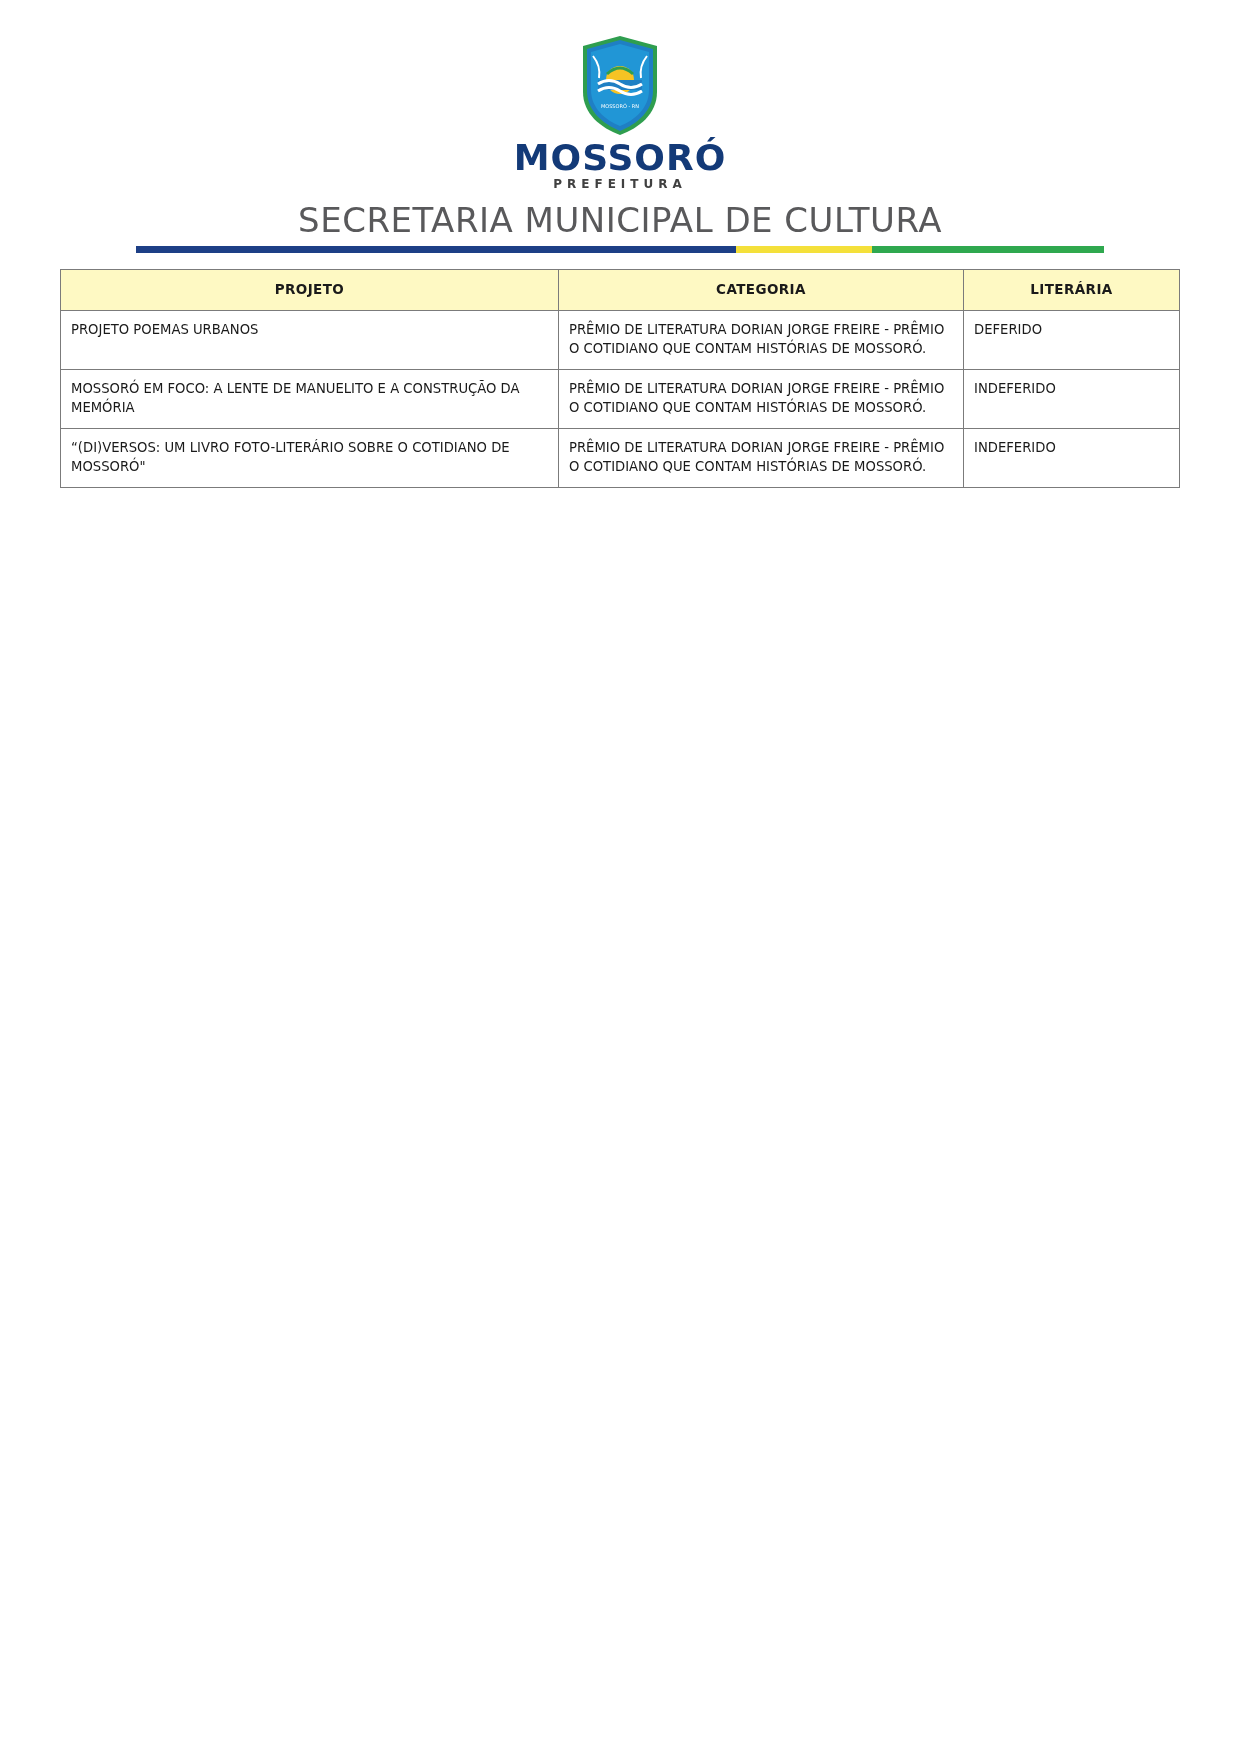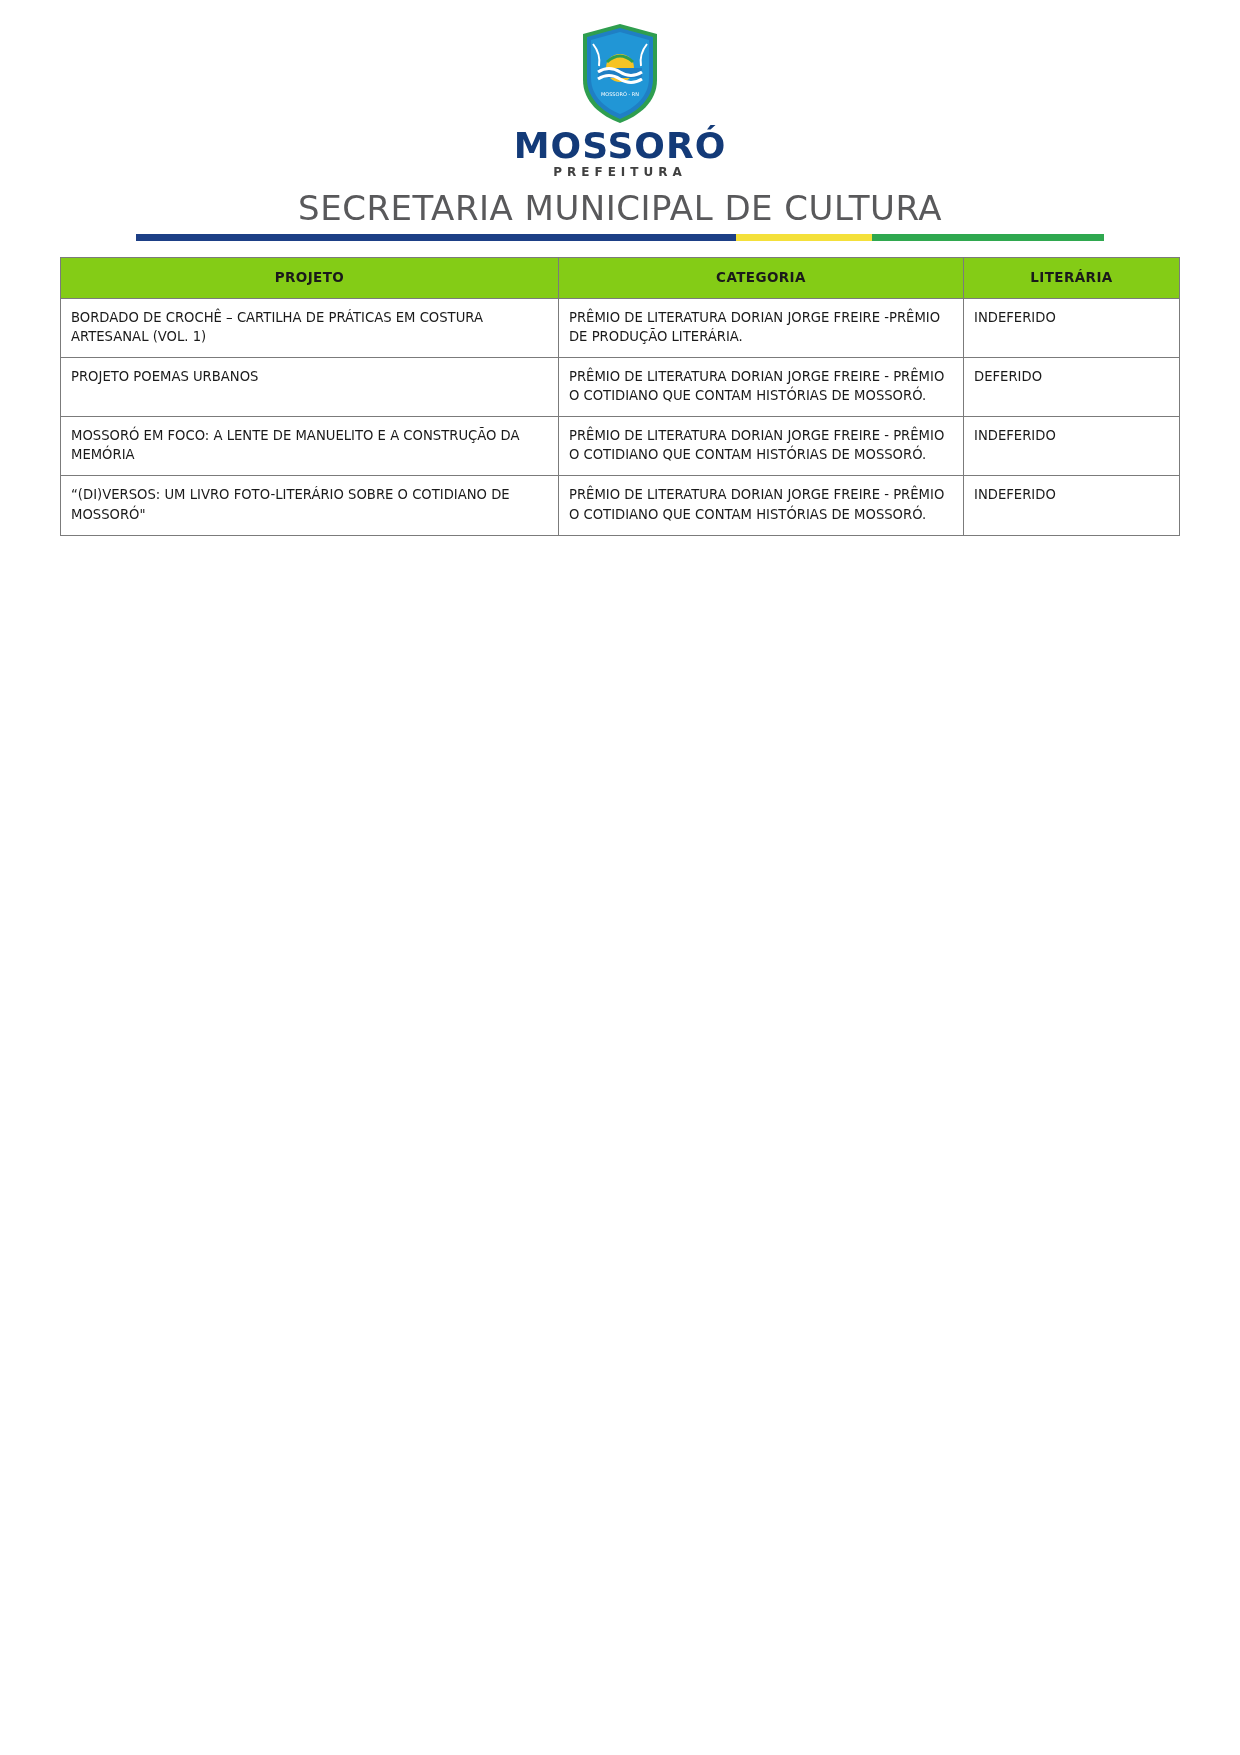--- a/index.html
+++ b/index.html
@@ -11,21 +11,21 @@
     width: 1240px;
     height: 1755px;
     font-family: "DejaVu Sans", "Liberation Sans", sans-serif;
     color: #1a1a1a;
     position: relative;
   }
   .page {
     width: 1240px;
     height: 1349px;
     box-sizing: border-box;
-    padding: 0;
+    padding: 12px;
     position: relative;
   }
 
   
   .header {
     padding-top: 22px;
     display: flex;
     flex-direction: column;
     align-items: center;
   }
@@ -83,21 +83,21 @@
     table-layout: fixed;
   }
   th, td {
     border: 1px solid #7b7b7b;
     vertical-align: top;
     padding: 9px 10px 11px 10px;
     font-size: 13.2px;
     line-height: 1.45;
   }
   thead th {
-    background: #84cc16;
+    background: #fef9c3;
     text-align: center;
     font-weight: bold;
     font-size: 13.5px;
     letter-spacing: 0.4px;
     padding: 10px 6px;
     vertical-align: middle;
   }
   col.c-projeto    { width: 44.5%; }
   col.c-categoria  { width: 36.2%; }
   col.c-avaliacao  { width: 19.3%; }
@@ -152,25 +152,20 @@
       </colgroup>
       <thead>
         <tr>
           <th>PROJETO</th>
           <th>CATEGORIA</th>
           <th>LITERÁRIA</th>
         </tr>
       </thead>
       <tbody>
         <tr>
-          <td class="projeto">BORDADO DE CROCHÊ – CARTILHA DE PRÁTICAS EM COSTURA ARTESANAL (VOL. 1)</td>
-          <td class="categoria">PRÊMIO DE LITERATURA DORIAN JORGE FREIRE -PRÊMIO DE PRODUÇÃO LITERÁRIA.</td>
-          <td class="avaliacao">INDEFERIDO</td>
-        </tr>
-        <tr>
           <td class="projeto">PROJETO POEMAS URBANOS</td>
           <td class="categoria">PRÊMIO DE LITERATURA DORIAN JORGE FREIRE - PRÊMIO O COTIDIANO QUE CONTAM HISTÓRIAS DE MOSSORÓ.</td>
           <td class="avaliacao">DEFERIDO</td>
         </tr>
         <tr>
           <td class="projeto">MOSSORÓ EM FOCO: A LENTE DE MANUELITO E A CONSTRUÇÃO DA MEMÓRIA</td>
           <td class="categoria">PRÊMIO DE LITERATURA DORIAN JORGE FREIRE - PRÊMIO O COTIDIANO QUE CONTAM HISTÓRIAS DE MOSSORÓ.</td>
           <td class="avaliacao">INDEFERIDO</td>
         </tr>
         <tr>

